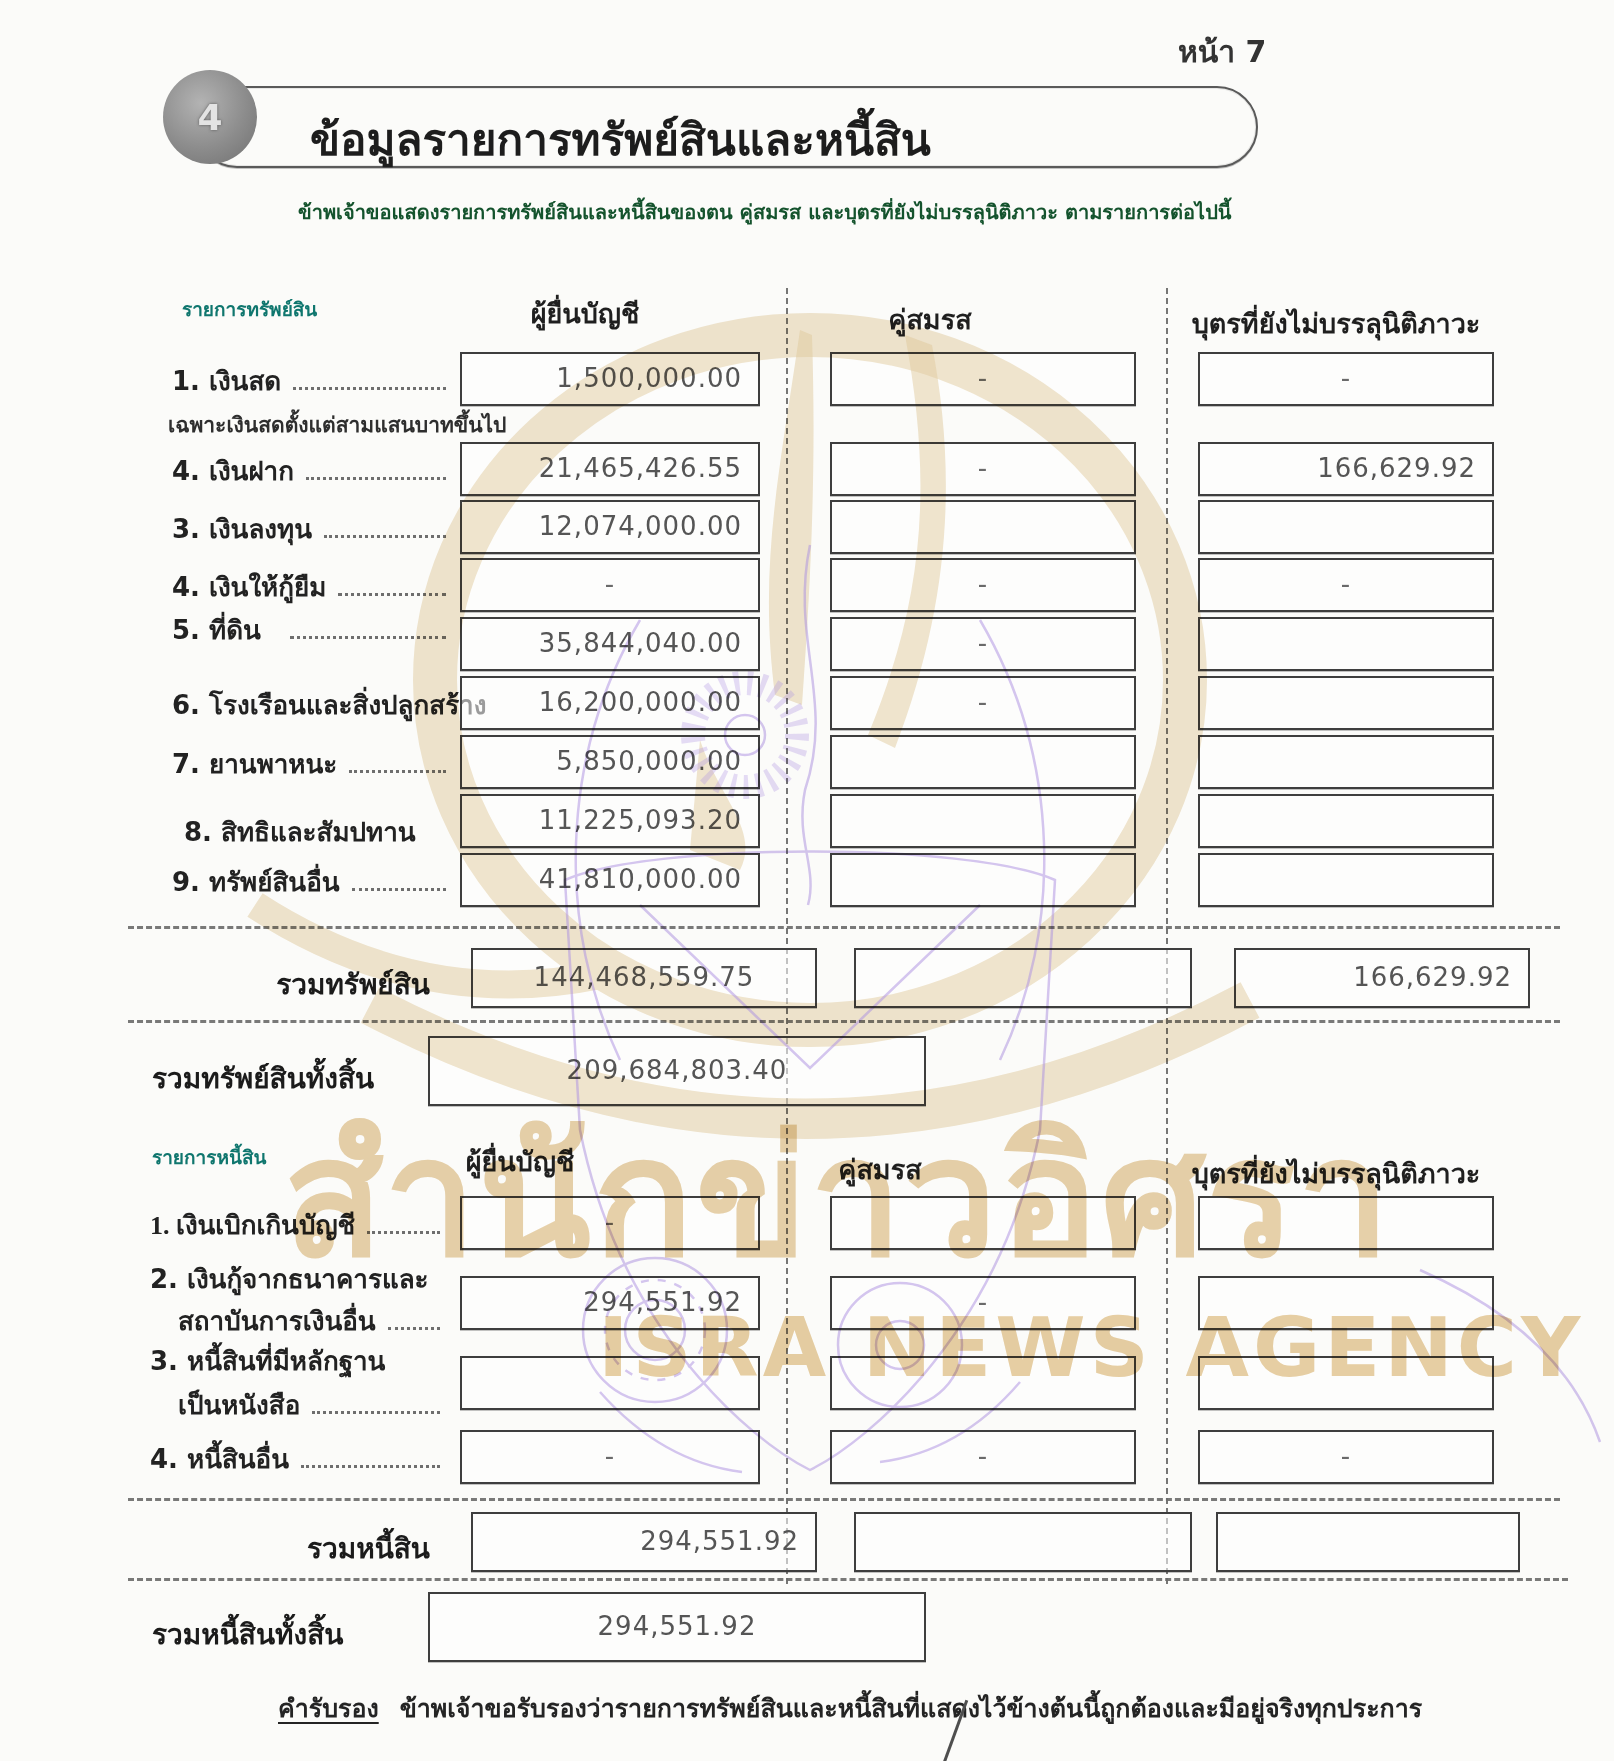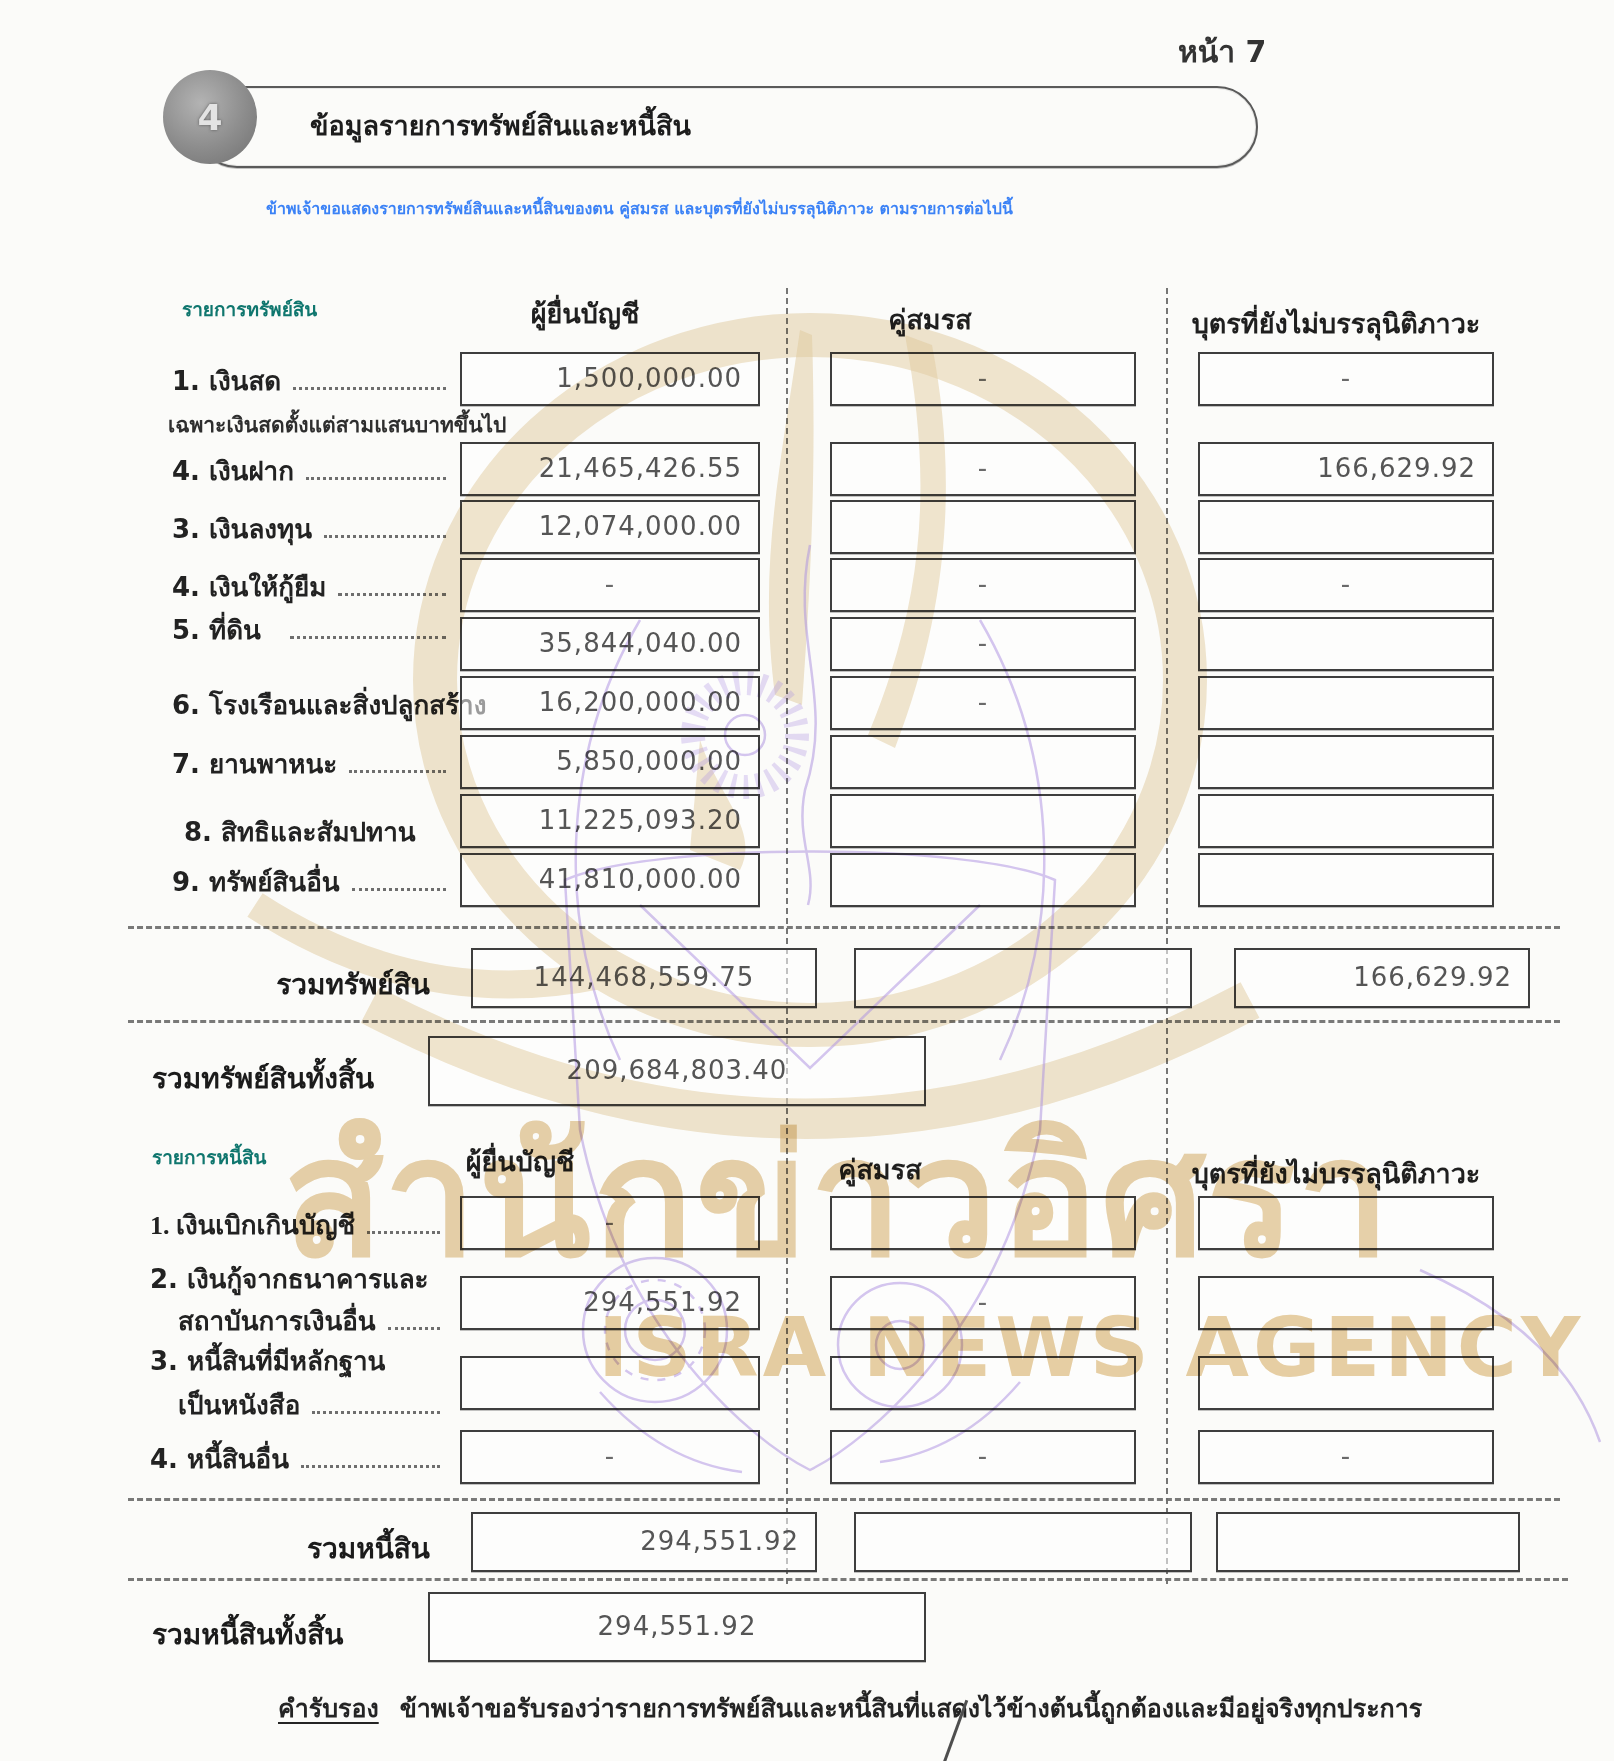--- a/index.html
+++ b/index.html
@@ -18,22 +18,22 @@
     box-shadow:0 1px 0 rgba(90,90,90,.35), inset 0 0 0 1px rgba(120,120,120,.15);
     background:#fbfbf9;
   }
   .badge{
     left:163px;top:70px;width:94px;height:94px;border-radius:50%;
     background:radial-gradient(circle at 40% 35%, #b3b3b3 0%, #8c8c8c 55%, #6f6f6f 100%);
     display:flex;align-items:center;justify-content:center;
     font-size:36px;font-weight:700;color:#e3e3e3;text-shadow:0 0 3px #555;
     z-index:3;
   }
-  .banner-title{left:310px;top:104px;font-size:27px;font-weight:700;color:#1d1d1d;z-index:3;}
-  .intro{left:266px;top:196px;width:1150px;font-size:16px;font-weight:600;color:#3b82f6;}
+  .banner-title{left:310px;top:104px;font-size:44px;font-weight:700;color:#1d1d1d;z-index:3;}
+  .intro{left:298px;top:196px;width:1150px;font-size:20px;font-weight:600;color:#14532d;}
 
   
   .colhead{font-size:27px;font-weight:700;color:#1f1f1f;text-align:center;}
   .sechead{font-size:19px;font-weight:700;color:#0f766e;font-family:Liberation Serif, serif;}
   .vline{width:0;border-left:2.5px dashed #5f5f5f;opacity:.85;}
   .hline{height:0;border-top:3px dashed #6b6b6b;opacity:.9;}
   .vbox{
     height:50px;border:2.5px solid #3e3e3e;background:rgba(255,255,255,.55);
     box-shadow:0 1px 0 rgba(60,60,60,.3);
   }

